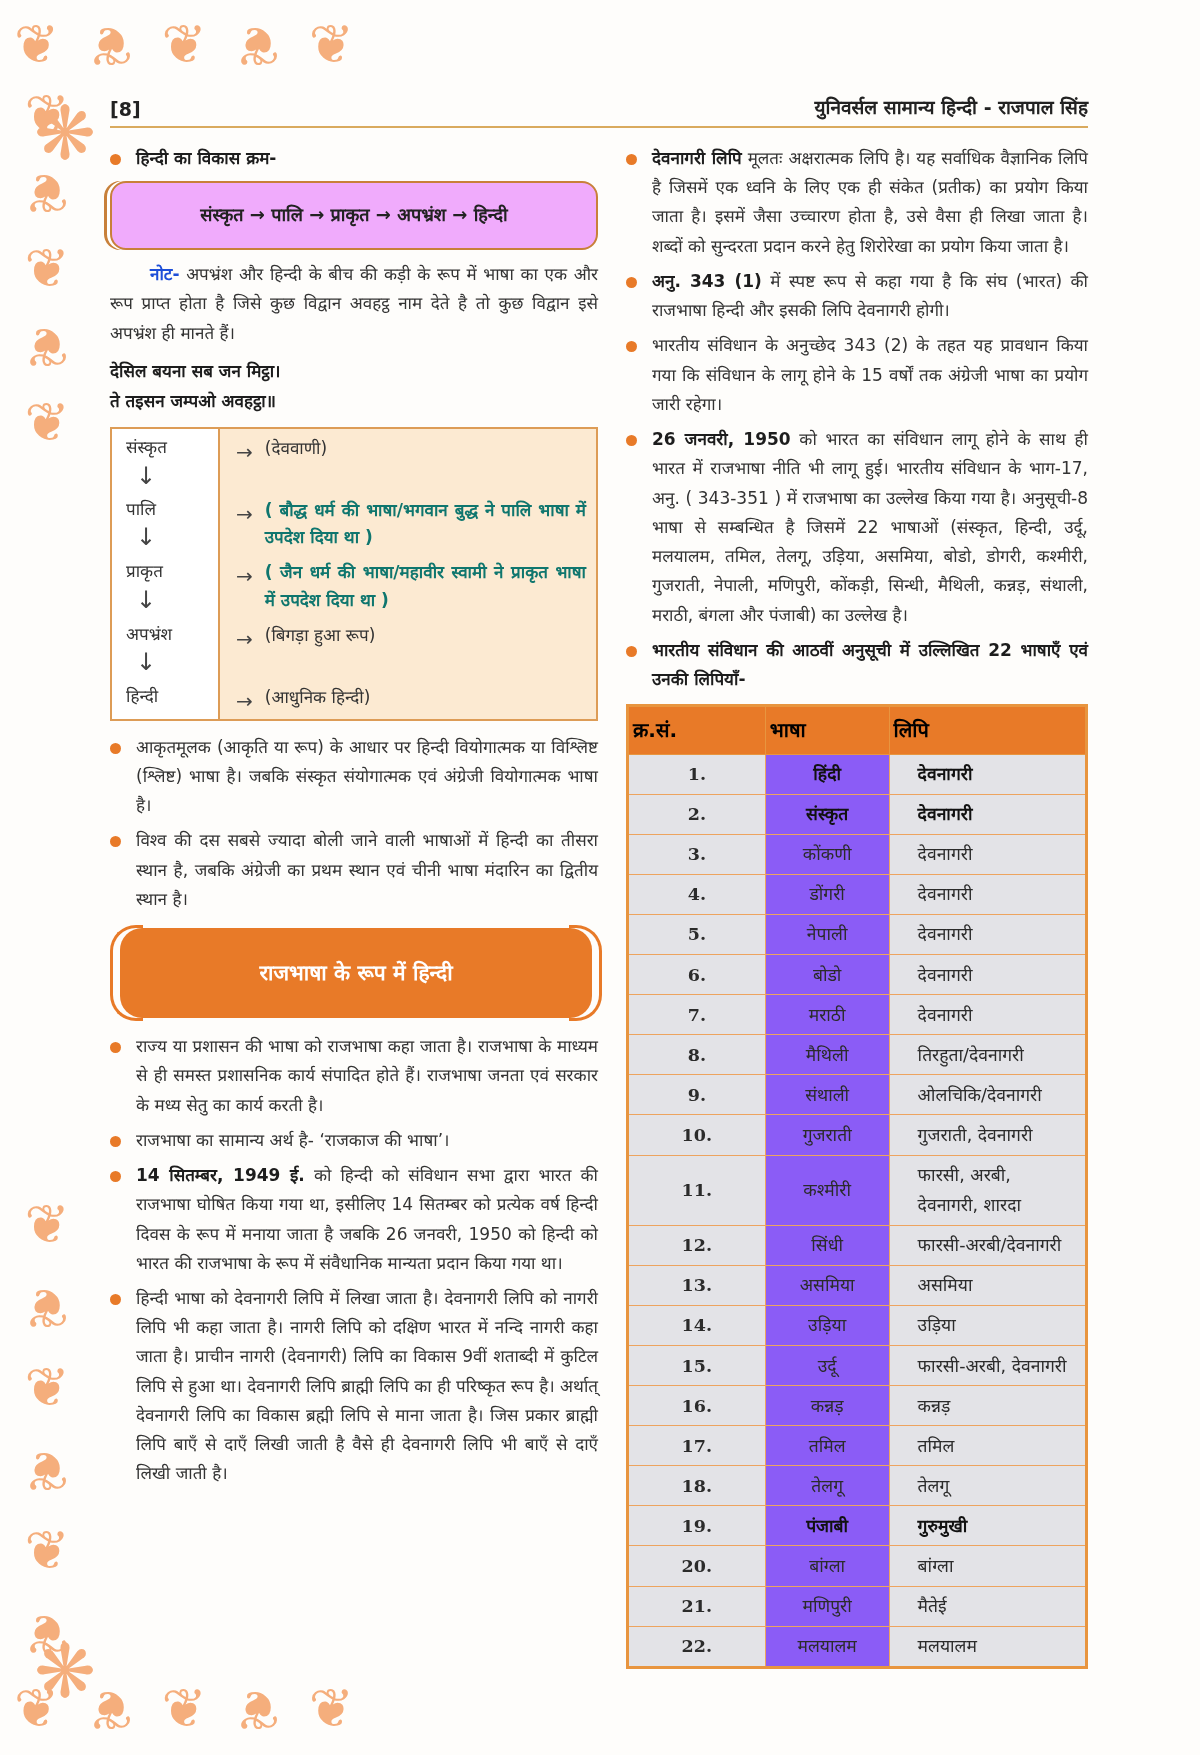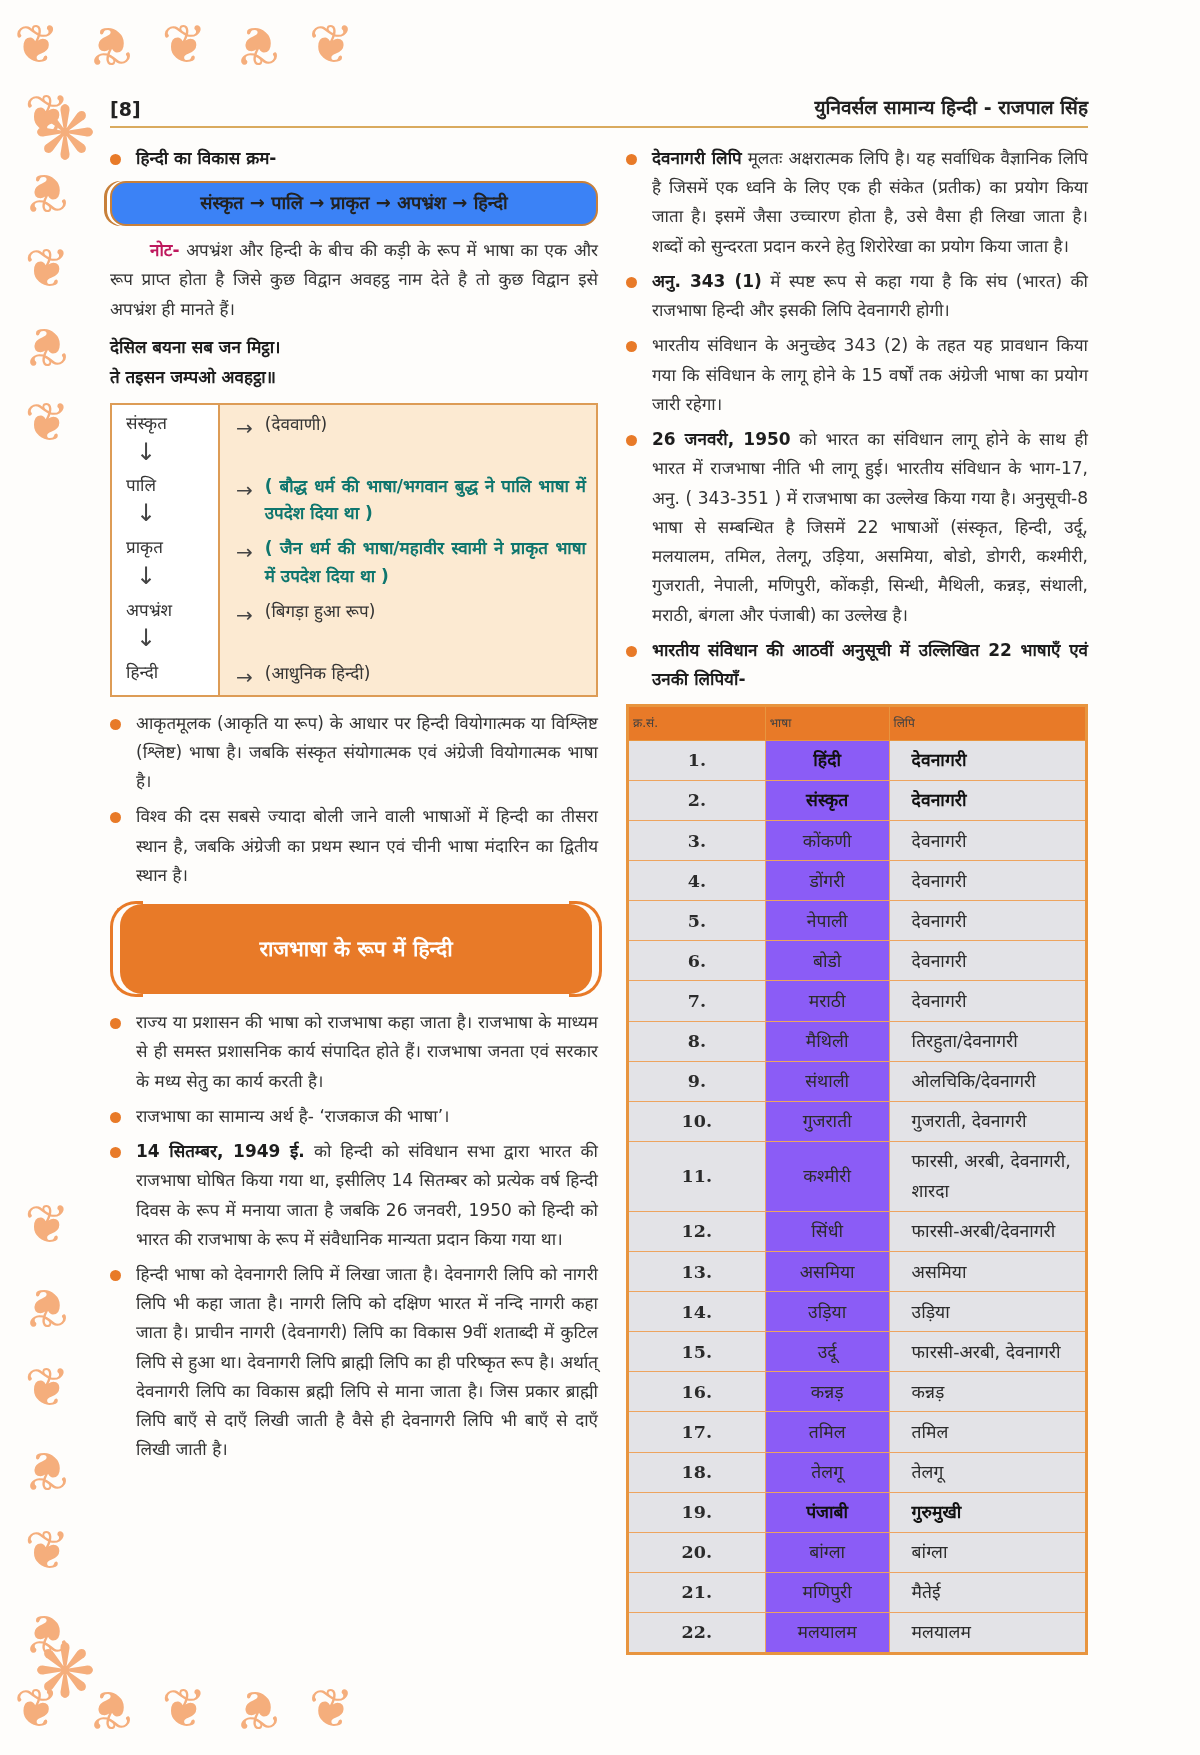--- a/index.html
+++ b/index.html
@@ -42,27 +42,27 @@
   .col{font-size:17px;line-height:1.72;text-align:justify;}
   .col-left{width:488px;}
   .col-right{width:462px;}
   .bullet{display:flex;gap:15px;margin:6px 0;}
   .dot{width:11px;height:11px;border-radius:50%;background:var(--accent);flex:none;margin-top:10px;}
   .btext{flex:1;}
   .lead{font-weight:700;color:#1d1d1d;}
   .bold-text{font-weight:700;color:#1d1d1d;}
   
   .flow-box{
-    border:2.5px solid #c8803a;border-radius:16px;background:#3b82f6;
-    margin:8px 0 10px 0;padding:5px 16px;font-weight:700;font-size:18px;color:#222;
+    border:2.5px solid #c8803a;border-radius:16px;background:#f0abfc;
+    margin:8px 0 10px 0;padding:17px 16px;font-weight:700;font-size:18px;color:#222;
     text-align:center;box-shadow:-3px 0 0 0 #fff,-6px 0 0 0 #c8803a;
   }
   
   .note{margin:8px 0;text-indent:40px;}
-  .note-label{color:#be185d;font-weight:700;}
+  .note-label{color:#1d4ed8;font-weight:700;}
   
   .verse{font-weight:700;color:#1d1d1d;margin:4px 40px 10px 0;line-height:1.8;}
   
   .evo-box{
     border:2px solid var(--box-border);background:var(--box-bg);
     display:grid;grid-template-columns:108px 1fr;margin:8px 0 12px 0;
   }
   .evo-stage{
     background:#fff;border-right:2px solid var(--box-border);
     padding:6px 8px 2px 14px;display:flex;flex-direction:column;line-height:1.5;
@@ -81,29 +81,29 @@
   }
   .banner-wrap::before,.banner-wrap::after{
     content:"";position:absolute;top:-3px;bottom:-3px;width:30px;z-index:1;
     border:3px solid var(--accent);
   }
   .banner-wrap::before{left:-10px;border-right:none;border-radius:26px 0 0 26px;}
   .banner-wrap::after{right:-10px;border-left:none;border-radius:0 26px 26px 0;}
   
   .lang-table{border-collapse:collapse;width:100%;margin-top:10px;border:3px solid #e8953f;}
   .lang-table th{
-    background:var(--accent);color:#404040;font-weight:400;font-size:12px;
+    background:var(--accent);color:#000000;font-weight:700;font-size:20px;
     padding:6px 4px;border:1.5px solid #e8953f;
   }
   .lang-table td{
     border:1.5px solid #eda45f;padding:4.5px 10px;font-size:17.5px;color:#2b2b2b;
   }
   .lang-table td.col-no{background:var(--cell-grey);text-align:center;font-weight:700;width:30%;font-family:"DejaVu Serif","Liberation Serif",serif;}
   .lang-table td.col-language{background:#8b5cf6;text-align:center;width:27%;}
-  .lang-table td.col-script{background:var(--cell-grey);text-align:left;padding-left:22px;}
+  .lang-table td.col-script{background:var(--cell-grey);text-align:left;padding-left:28px;}
   .lang-table tr.bold-row td.col-language,.lang-table tr.bold-row td.col-script{font-weight:700;color:#111;}
 </style>
 </head>
 <body>
 
 <div class="page">
 
   <div class="decor-strip decor-h decor-top">
       <span class="motif">❦</span>
       <span class="motif">❦</span>

